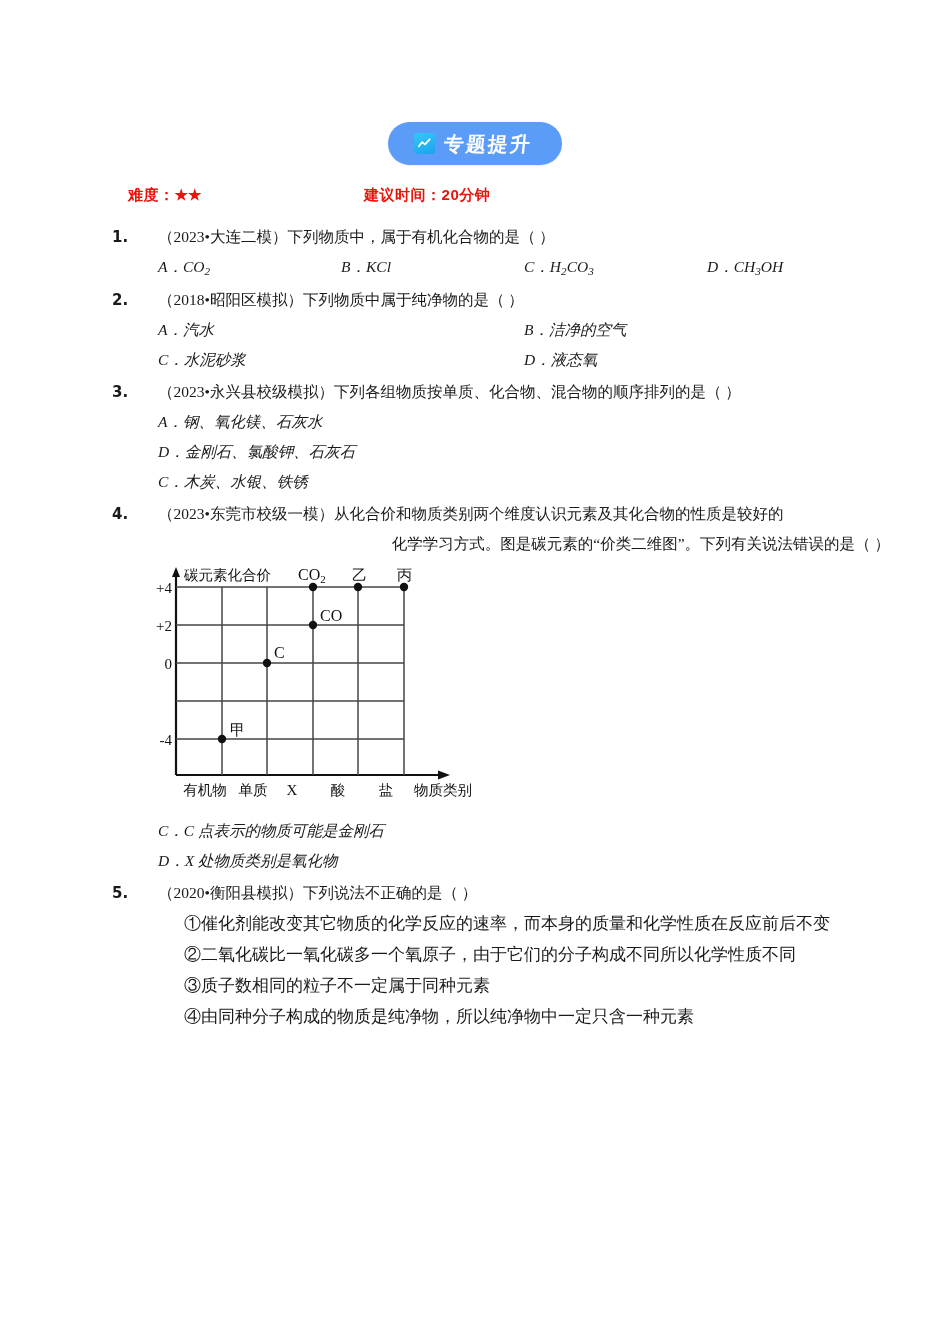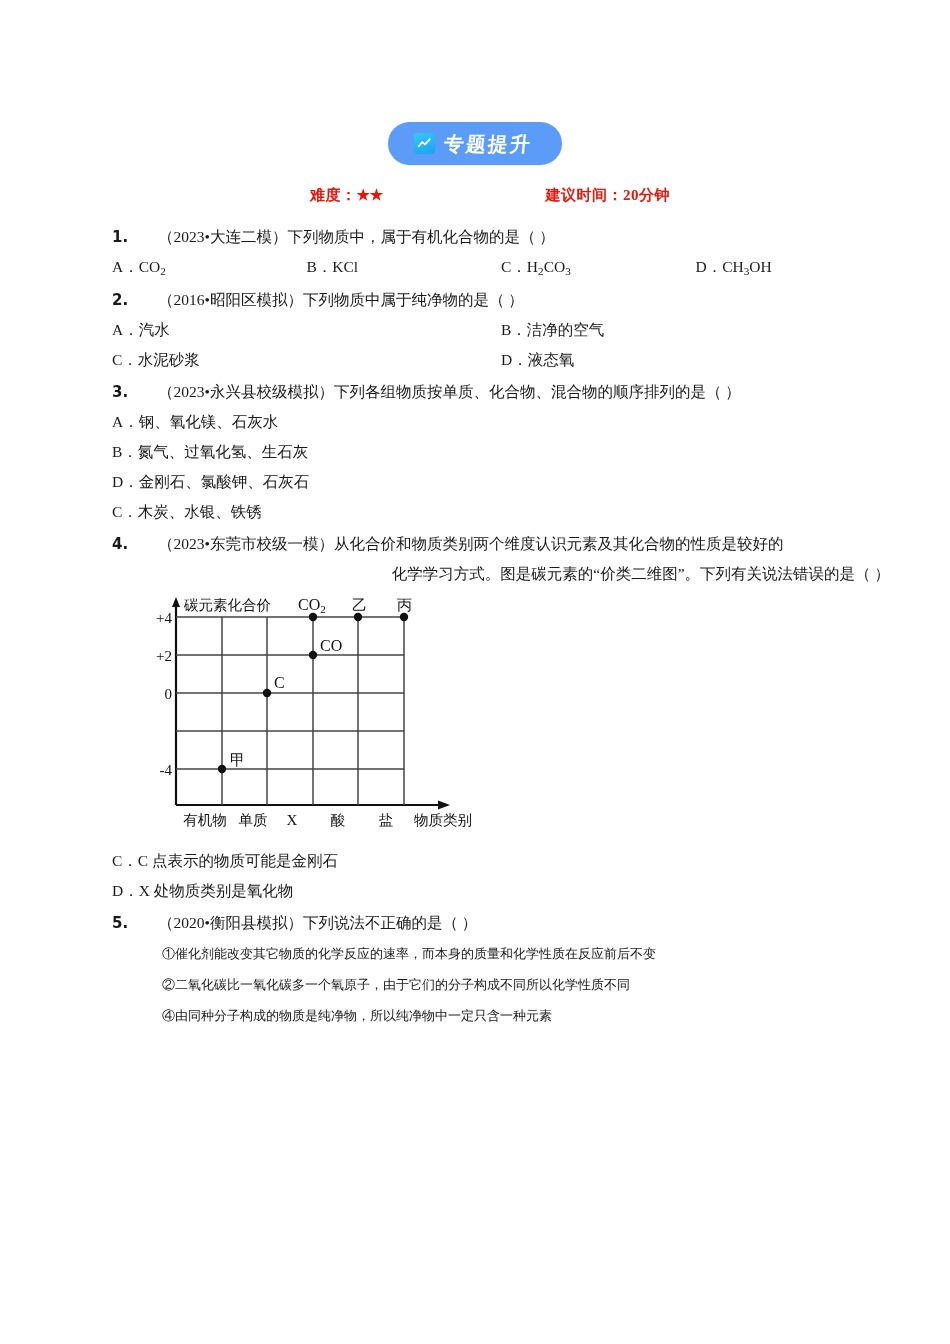--- a/index.html
+++ b/index.html
@@ -57,29 +57,28 @@
     font-size: 20px;
     font-weight: bold;
     letter-spacing: 2px;
     line-height: 1;
     transform: skewX(-6deg);
   }
 
   
   .meta-row {
     position: absolute;
-    left: 110px;
+    left: 128px;
     top: 186px;
     width: 760px;
     color: #e8150b;
-    font-family: Liberation Serif, serif;
+    font-family: Liberation Sans, sans-serif;
     font-size: 15px;
     font-weight: bold;
     letter-spacing: 0.5px;
-    text-align: center;
   }
   .meta-difficulty {
     display: inline-block;
   }
   .meta-stars {
     letter-spacing: 0px;
     font-size: 15px;
   }
   .meta-time {
     display: inline-block;
@@ -117,33 +116,35 @@
   }
   .q-stem-cont {
     margin-left: 46px;
     font-size: 15.5px;
     line-height: 30px;
     text-align: right;
   }
 
   .opt-row {
     display: flex;
+    margin-left: 46px;
     font-size: 15.5px;
     line-height: 30px;
+    font-style: italic;
   }
   .opt-1col .opt { width: 100%; }
   .opt-2col .opt { width: 50%; }
   .opt-4col .opt { width: 25%; }
   .opt {
     white-space: nowrap;
   }
 
   .stmt {
-    margin-left: 50px;
-    font-size: 13px;
+    margin-left: 72px;
+    font-size: 17px;
     line-height: 31px;
   }
 
   sub { font-size: 0.72em; vertical-align: baseline; position: relative; top: 0.28em; }
 
   
   .chart-box {
     margin-left: 30px;
     margin-top: 4px;
     margin-bottom: 4px;
@@ -181,42 +182,39 @@
         <span class="opt">A．CO<sub>2</sub></span>
         <span class="opt">B．KCl</span>
         <span class="opt">C．H<sub>2</sub>CO<sub>3</sub></span>
         <span class="opt">D．CH<sub>3</sub>OH</span>
       </div>
     </div>
 
     <div class="question" style="margin-bottom:2px;">
       <div class="q-head">
         <span class="q-num">2.</span>
-        <span class="q-stem">（2016•昭阳区模拟）下列物质中属于纯净物的是（      ）</span>
+        <span class="q-stem">（2018•昭阳区模拟）下列物质中属于纯净物的是（      ）</span>
       </div>
       <div class="opt-row opt-2col">
         <span class="opt">A．汽水</span>
         <span class="opt">B．洁净的空气</span>
       </div>
       <div class="opt-row opt-2col">
         <span class="opt">C．水泥砂浆</span>
         <span class="opt">D．液态氧</span>
       </div>
     </div>
 
     <div class="question" style="margin-bottom:2px;">
       <div class="q-head">
         <span class="q-num">3.</span>
         <span class="q-stem">（2023•永兴县校级模拟）下列各组物质按单质、化合物、混合物的顺序排列的是（      ）</span>
       </div>
       <div class="opt-row opt-1col">
         <span class="opt">A．钢、氧化镁、石灰水</span>
-      </div>
-      <div class="opt-row opt-1col">
-        <span class="opt">B．氮气、过氧化氢、生石灰</span>
       </div>
       <div class="opt-row opt-1col">
         <span class="opt">D．金刚石、氯酸钾、石灰石</span>
       </div>
       <div class="opt-row opt-1col">
         <span class="opt">C．木炭、水银、铁锈</span>
       </div>
     </div>
 
     <div class="question" style="margin-bottom:2px;">
@@ -295,17 +293,18 @@
       </div>
     </div>
 
     <div class="question">
       <div class="q-head">
         <span class="q-num">5.</span>
         <span class="q-stem">（2020•衡阳县模拟）下列说法不正确的是（      ）</span>
       </div>
       <div class="stmt">①催化剂能改变其它物质的化学反应的速率，而本身的质量和化学性质在反应前后不变</div>
       <div class="stmt">②二氧化碳比一氧化碳多一个氧原子，由于它们的分子构成不同所以化学性质不同</div>
+      <div class="stmt">③质子数相同的粒子不一定属于同种元素</div>
       <div class="stmt">④由同种分子构成的物质是纯净物，所以纯净物中一定只含一种元素</div>
     </div>
 
   </div>
 </div>
 
 </body></html>

